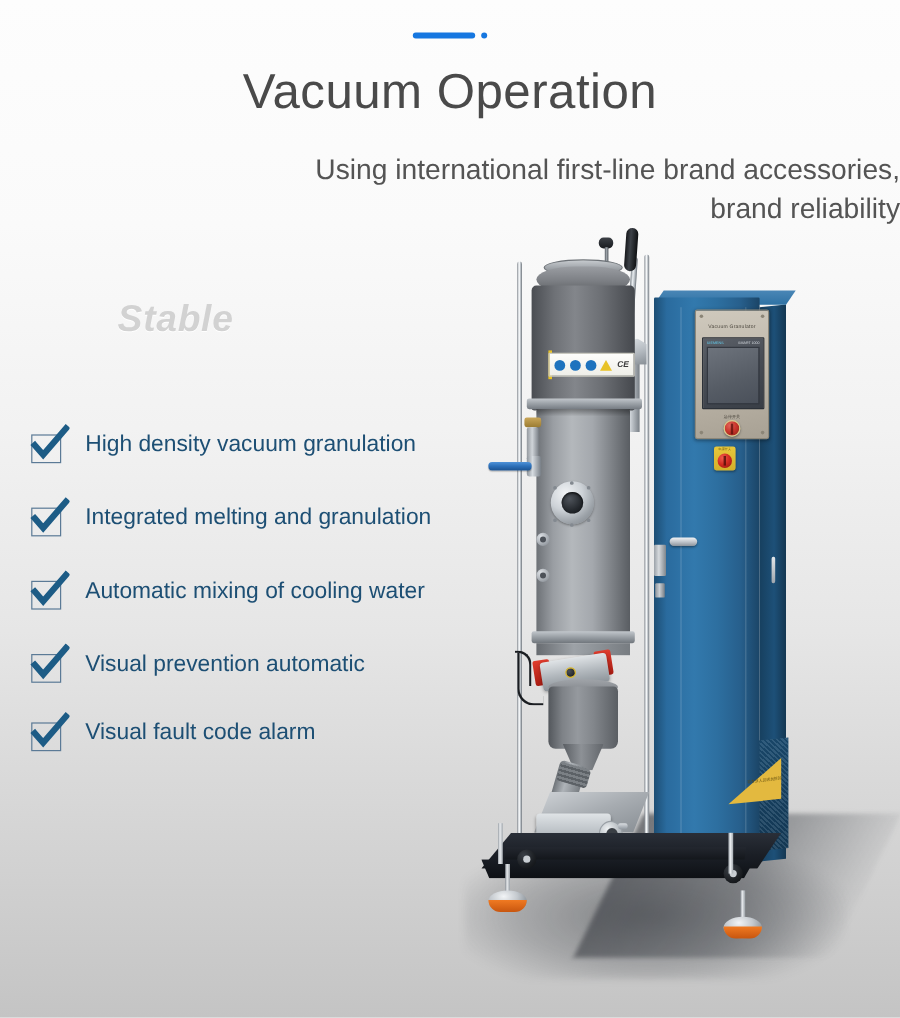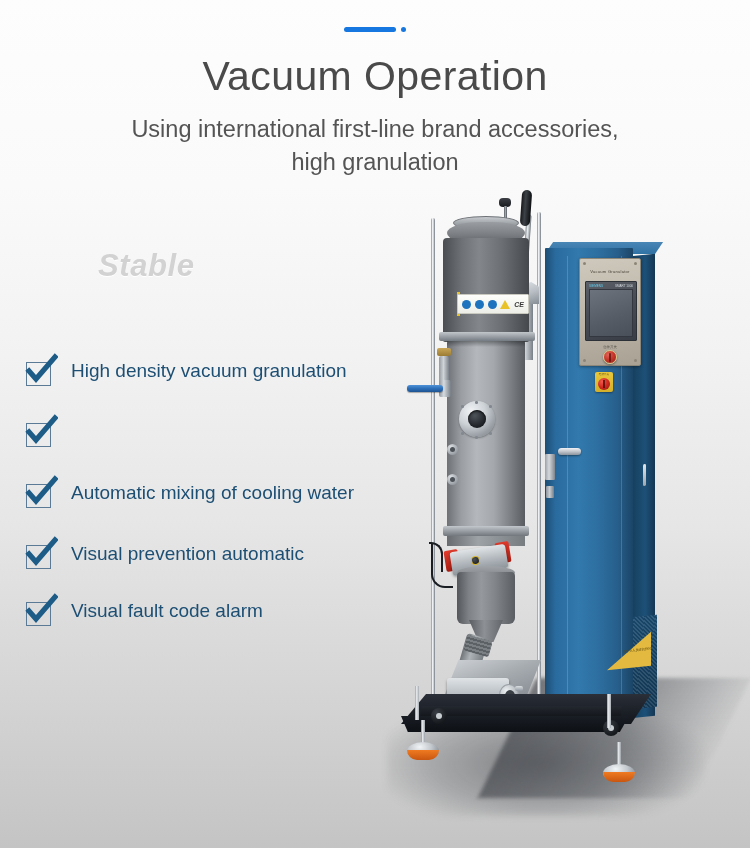--- a/index.html
+++ b/index.html
@@ -13,22 +13,22 @@
   
   .accent-wrap { display:flex; justify-content:center; align-items:center; gap:5px; padding-top:27px; }
   .accent-bar { width:52px; height:5px; border-radius:3px; }
   .accent-dot { width:5px; height:5px; border-radius:50%; }
 
   .title {
     text-align:center; font-size:41px; font-weight:400; color:#4a4a4a;
     letter-spacing:.4px; margin-top:22px; line-height:1.1;
   }
   .subtitle {
-    text-align:center; font-size:23.5px; font-weight:400; color:#545454;
-    line-height:1.38; margin-top:14px;
+    text-align:right; font-size:23.5px; font-weight:400; color:#545454;
+    line-height:1.38; margin-top:26px;
   }
 
   
   .brand {
     position:absolute; left:98px; top:248px;
     font-size:31px; font-weight:bold; font-style:italic;
     color:#d2d2d2; letter-spacing:.6px;
     text-shadow:0 1px 0 #fff;
   }
 
@@ -402,21 +402,21 @@
 <body>
 
 <div class="accent-wrap">
   <div class="accent-bar" style="background:#1677e0"></div>
   <div class="accent-dot" style="background:#1677e0"></div>
 </div>
 
 <h1 class="title">Vacuum Operation</h1>
 <div class="subtitle">
   <span>Using international first-line brand accessories,</span><br>
-  <span>high granulation</span>
+  <span>brand reliability</span>
 </div>
 
 <div class="brand">Stable</div>
 
 <div class="features">
 
   <div class="feature">
     <div class="cbox">
       <div class="sq"></div>
       <svg viewBox="0 0 34 34">
@@ -427,20 +427,23 @@
       <span>High density vacuum granulation</span>
     </div>
   </div>
 
   <div class="feature">
     <div class="cbox">
       <div class="sq"></div>
       <svg viewBox="0 0 34 34">
           <path d="M5 18 L12 26 L31 4" fill="none" stroke="#1d5c86" stroke-width="5.2" stroke-linecap="square" stroke-linejoin="miter"></path>
         </svg>
+    </div>
+    <div class="ftext">
+      <span>Integrated melting and granulation</span>
     </div>
   </div>
 
   <div class="feature">
     <div class="cbox">
       <div class="sq"></div>
       <svg viewBox="0 0 34 34">
           <path d="M5 18 L12 26 L31 4" fill="none" stroke="#1d5c86" stroke-width="5.2" stroke-linecap="square" stroke-linejoin="miter"></path>
         </svg>
     </div>

